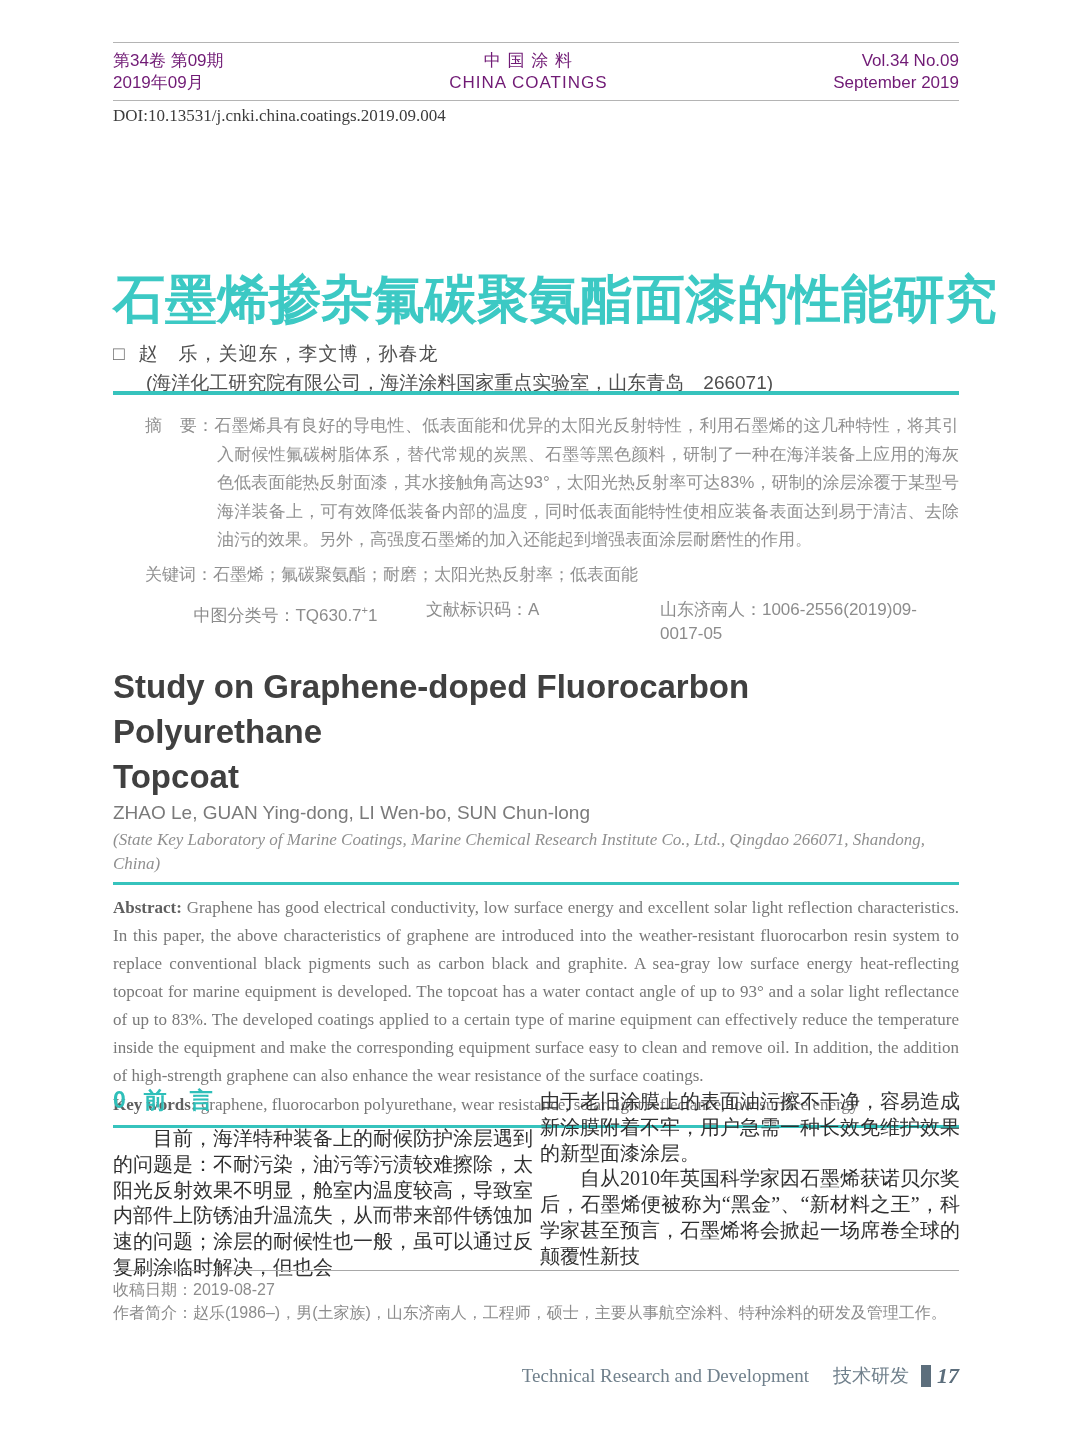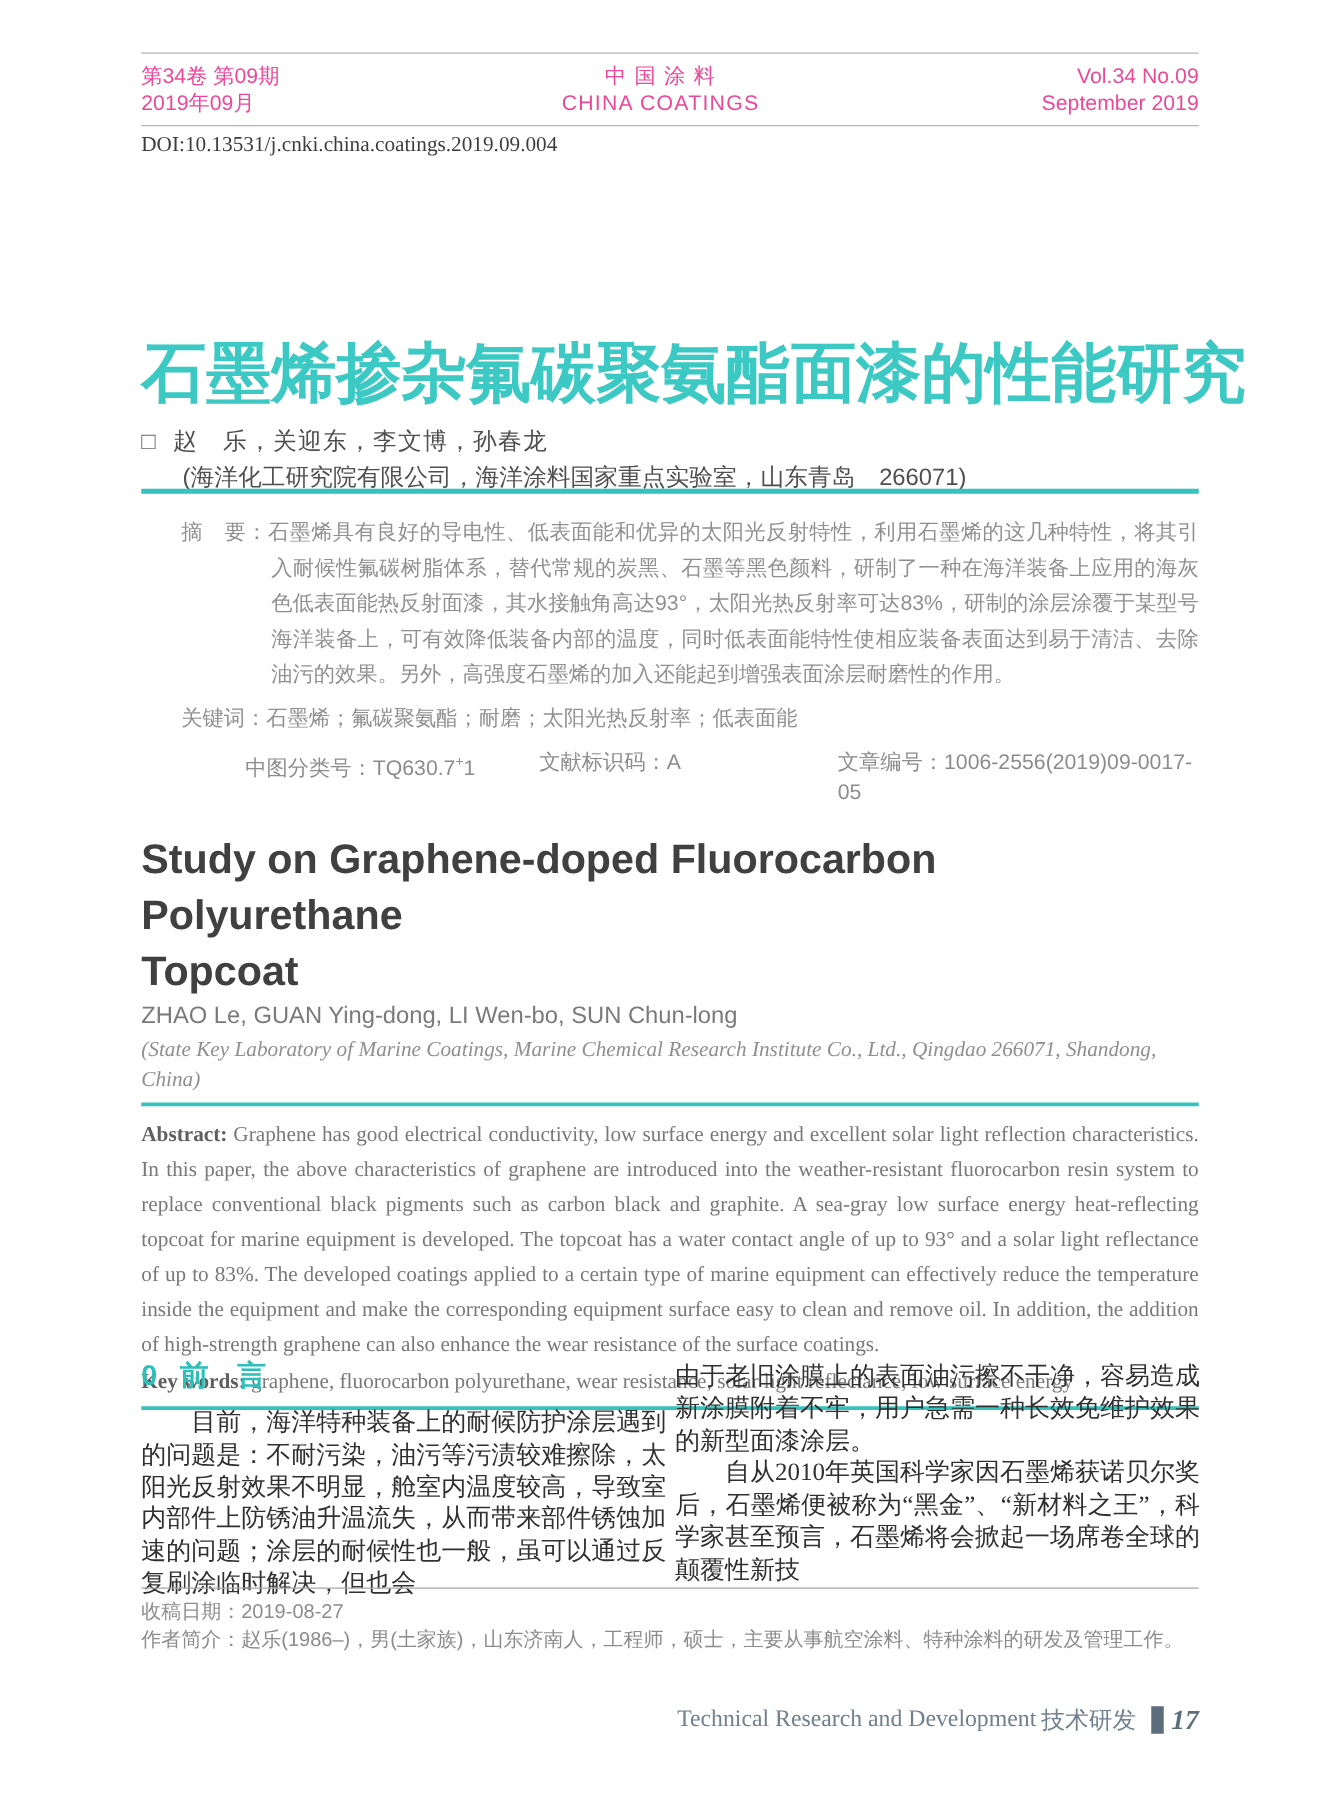--- a/index.html
+++ b/index.html
@@ -4,21 +4,21 @@
 <style>
   html,body{margin:0;padding:0;background:#e8e8e8;}
   .page{position:relative;width:1072px;height:1444px;margin:0 auto;background:#ffffff;
         font-family:"Liberation Sans",sans-serif;overflow:hidden;}
   .abs{position:absolute;}
 
   
   .header{left:113px;width:846px;top:42px;}
   .hrule{height:1px;background:#b4b4b4;}
   .header-row{display:flex;justify-content:space-between;align-items:center;
-              padding:7px 0 6px 0;color:#ec4899;font-size:17px;line-height:22px;}
+              padding:7px 0 6px 0;color:#701a75;font-size:17px;line-height:22px;}
   .header-center{text-align:center;letter-spacing:1px;}
   .header-right{text-align:right;}
   .doi{margin-top:5px;font-family:"Liberation Serif",serif;font-size:17px;color:#3c3c3c;}
 
   
   .cn-title{left:113px;width:846px;top:264px;color:#3cc9c4;font-size:52px;font-weight:bold;
             letter-spacing:0px;line-height:70px;white-space:nowrap;}
   .byline{left:113px;width:846px;top:341px;color:#4f4f4f;font-size:19px;line-height:26px;}
   .byline .marker{margin-right:14px;color:#6a6a6a;}
   .byline .authors{letter-spacing:1px;}
@@ -60,21 +60,21 @@
 
   
   .footnote{left:113px;width:846px;top:1270px;color:#8c8c8c;font-size:16px;}
   .footnote .hrule{margin-bottom:7px;background:#a8a8a8;}
   .fn-line{line-height:23px;}
 
   
   .page-footer{left:113px;width:846px;top:1363px;display:flex;justify-content:flex-end;
                align-items:center;color:#70808c;font-size:19px;
                font-family:"Liberation Serif",serif;}
-  .pf-cn{margin-left:4px;font-family:"Liberation Sans",sans-serif;}
+  .pf-cn{margin-left:24px;font-family:"Liberation Sans",sans-serif;}
   .pf-bar{width:10px;height:22px;background:#5c6e7c;margin:0 6px 0 12px;}
   .pf-num{font-style:italic;font-weight:bold;font-size:22px;color:#5c6e7c;}
 </style>
 </head>
 <body>
 
 <div class="page">
 
   <div class="abs header">
     <div class="hrule"></div>
@@ -106,21 +106,21 @@
   </div>
 
   <div class="abs rule-thick"></div>
 
   <div class="abs cn-meta">
     <p class="cn-abstract"><span>摘　要：</span><span>石墨烯具有良好的导电性、低表面能和优异的太阳光反射特性，利用石墨烯的这几种特性，将其引入耐候性氟碳树脂体系，替代常规的炭黑、石墨等黑色颜料，研制了一种在海洋装备上应用的海灰色低表面能热反射面漆，其水接触角高达93°，太阳光热反射率可达83%，研制的涂层涂覆于某型号海洋装备上，可有效降低装备内部的温度，同时低表面能特性使相应装备表面达到易于清洁、去除油污的效果。另外，高强度石墨烯的加入还能起到增强表面涂层耐磨性的作用。</span></p>
     <div class="cn-keywords"><span>关键词：</span><span>石墨烯；氟碳聚氨酯；耐磨；太阳光热反射率；低表面能</span></div>
     <div class="class-row">
       <div class="c1"><span>中图分类号：</span><span>TQ630.7</span><sup>+</sup><span>1</span></div>
       <div class="c2"><span>文献标识码：</span><span>A</span></div>
-      <div class="c3"><span>文章编号：</span><span>1006-2556(2019)09-0017-05</span></div>
+      <div class="c3"><span>山东济南人：</span><span>1006-2556(2019)09-0017-05</span></div>
     </div>
   </div>
 
   <div class="abs en-block">
     <div class="en-title">
       <div>Study on Graphene-doped Fluorocarbon Polyurethane</div>
       <div>Topcoat</div>
     </div>
     <div class="en-authors">ZHAO Le, GUAN Ying-dong, LI Wen-bo, SUN Chun-long</div>
     <div class="en-affil">(State Key Laboratory of Marine Coatings, Marine Chemical Research Institute Co., Ltd., Qingdao 266071, Shandong, China)</div>

